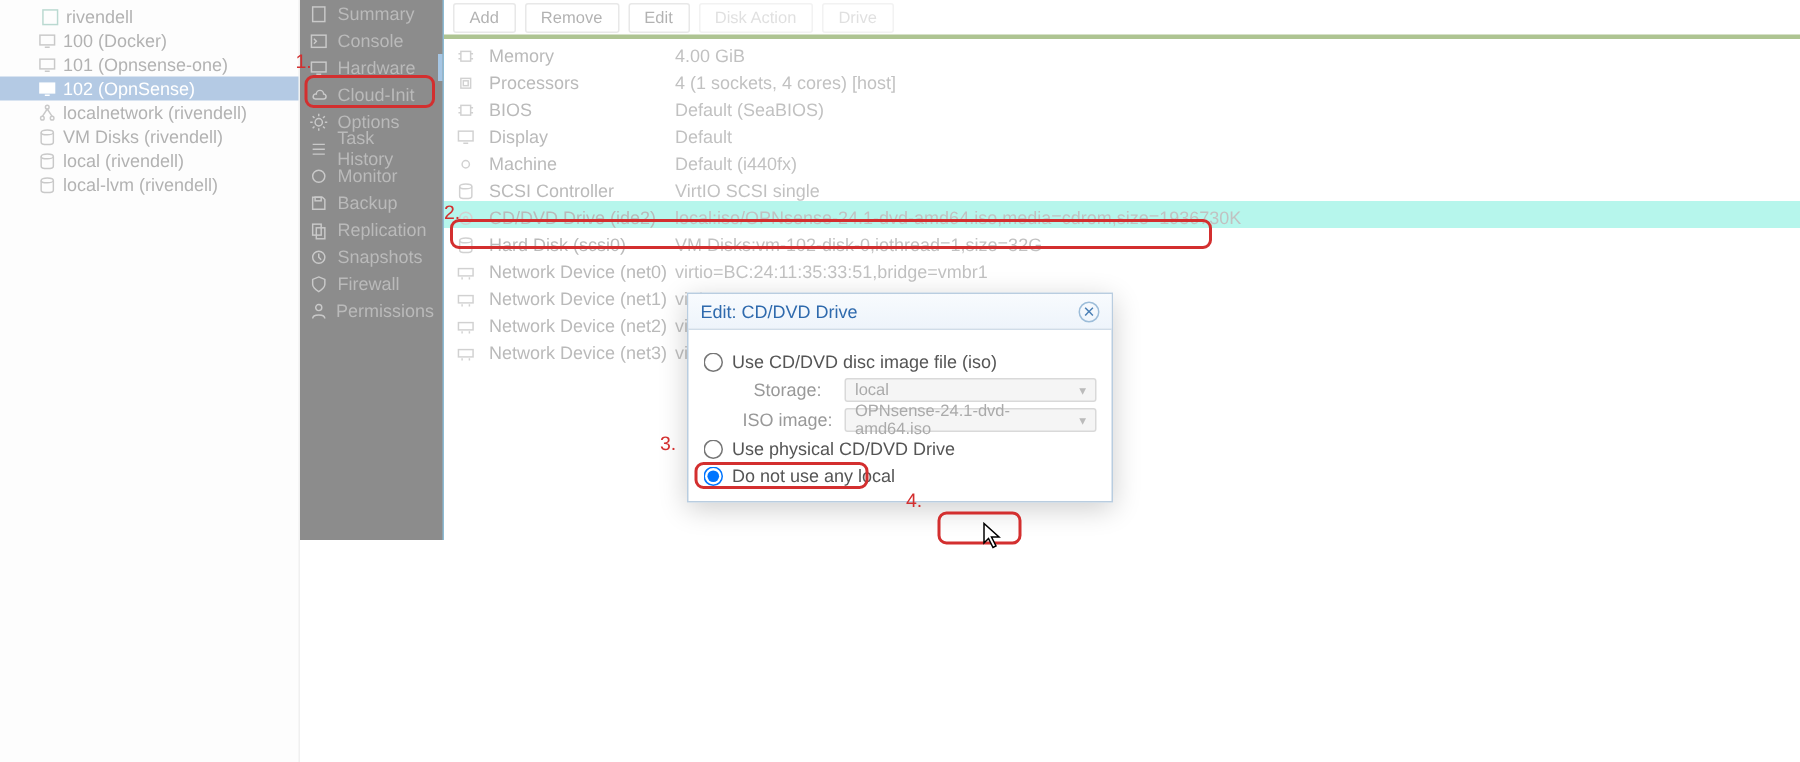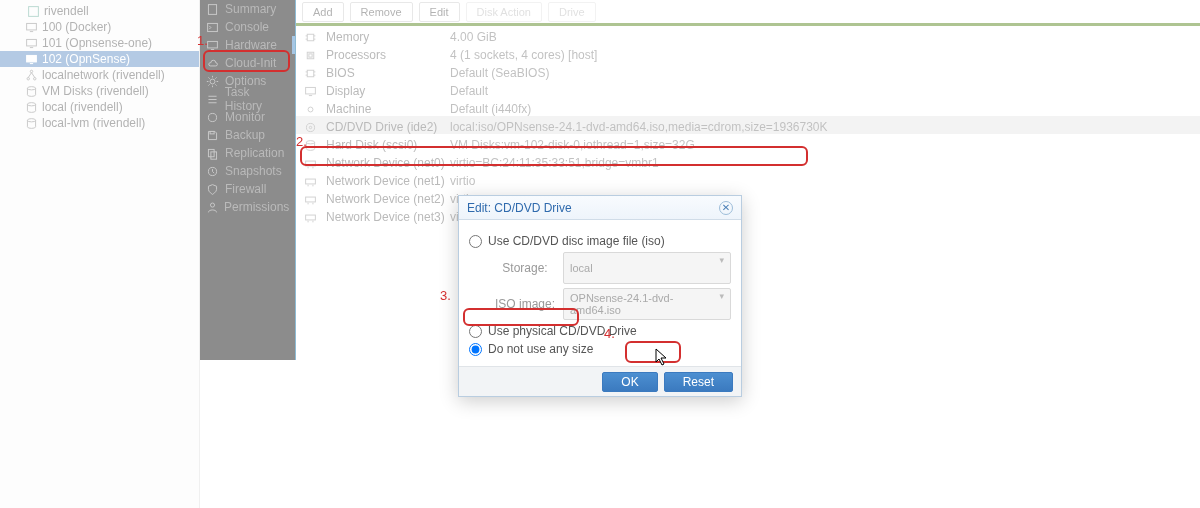--- a/index.html
+++ b/index.html
@@ -16,35 +16,35 @@
 .middle-nav{position:absolute;left:200px;top:0;width:96px;height:360px;border-right:1px solid #0369a1;background:#000000}
 .nav-item{display:flex;align-items:center;height:18px;padding:0 6px;cursor:pointer;color:#666}
 .nav-item .nicon{width:14px;margin-right:5px;display:inline-flex;align-items:center}
 .nav-item.active{border-right:3px solid #3b82c4}
 .main{position:absolute;left:296px;top:0;right:0;height:508px;background:#fff}
 .toolbar{height:26px;border-bottom:3px solid #4d7c0f;display:flex;align-items:center;padding:0 6px;gap:6px}
 .tbtn{height:20px;border:1px solid #ccc;background:#fff;padding:0 10px;font-size:11px;color:#555;display:inline-flex;align-items:center;border-radius:2px;cursor:pointer}
 .tbtn.disabled{color:#bbb;border-color:#e2e2e2}
 .hw-rows{}
 .hw-row{display:flex;align-items:flex-end;height:18px;padding:0 8px;color:#666}
-.hw-row.highlight{background:#e5e5e5}
+.hw-row.highlight{background:#5eead4}
 .hw-row .hicon{width:16px;margin-right:6px;display:inline-flex;align-items:center}
 .hw-row .hname{width:124px;white-space:nowrap;overflow:hidden}
 .hw-row .hval{flex:1;white-space:nowrap;overflow:hidden;color:#777}
 .red-box{position:absolute;border:2px solid #d32f2f;border-radius:6px;pointer-events:none;z-index:30}
 .red-num{position:absolute;color:#d32f2f;font-size:13px;font-weight:400;z-index:30}
 .dialog{position:absolute;left:458px;top:195px;width:284px;background:#fff;border:1px solid #b9cde0;border-radius:0;box-shadow:0 4px 18px rgba(0,0,0,0.2);z-index:20}
 .dlg-head{height:24px;background:linear-gradient(#f8fbfe,#eef4fb);border-bottom:1px solid #d0dce8;display:flex;align-items:center;padding:0 8px;color:#2f6aad;font-size:12px}
 .dlg-head .close{margin-left:auto;width:14px;height:14px;border:1px solid #9dbdd9;border-radius:50%;display:flex;align-items:center;justify-content:center;color:#4a7fb5;font-size:10px;cursor:pointer}
 .dlg-body{padding:10px 10px 6px 10px}
 .radio-row{display:flex;align-items:center;margin:4px 0;font-size:12px;color:#555}
 .radio-row input{margin-right:6px}
 .form-row{display:flex;align-items:center;margin:4px 0 4px 24px}
 .form-row .lbl{width:64px;text-align:center;color:#999;font-size:12px;margin-right:6px}
-.form-row .fld{flex:1;height:32px;border:1px solid #d9d9d9;background:#f5f5f5;color:#aaa;font-size:11px;padding:0 6px;display:flex;align-items:center;border-radius:2px;position:relative}
+.form-row .fld{flex:1;height:16px;border:1px solid #d9d9d9;background:#f5f5f5;color:#aaa;font-size:11px;padding:0 6px;display:flex;align-items:center;border-radius:2px;position:relative}
 .form-row .fld::after{content:'▾';position:absolute;right:6px;top:2px;font-size:9px;color:#bbb}
 .dlg-foot{height:30px;background:#f2f4f6;border-top:1px solid #e0e4e8;display:flex;align-items:center;justify-content:flex-end;padding:0 8px;gap:6px}
 .pbtn{height:20px;border:1px solid #3b7abf;background:linear-gradient(#4c8fd1,#3b7abf);color:#fff;padding:0 18px;font-size:12px;border-radius:2px;cursor:pointer;position:relative}
 .svgicon{width:13px;height:13px}
 .cursor{position:absolute;z-index:40;pointer-events:none}
 </style>
 </head>
 <body>
 
 <div class="left-tree">
@@ -291,20 +291,30 @@
         <span class="hval">Default</span>
       </div>
       <div class="hw-row">
         <span class="hicon">
           <svg class="svgicon" viewBox="0 0 16 16" fill="none" stroke="#999" stroke-width="1.2">
             <circle cx="8" cy="8" r="3"></circle>
           </svg>
         </span>
         <span class="hname">Machine</span>
         <span class="hval">Default (i440fx)</span>
+      </div>
+      <div class="hw-row">
+        <span class="hicon">
+          <svg class="svgicon" viewBox="0 0 16 16" fill="none" stroke="#999" stroke-width="1.2">
+            <ellipse cx="8" cy="4" rx="5" ry="2"></ellipse>
+            <path d="M3 4 V12 A5 2 0 0 0 13 12 V4"></path>
+          </svg>
+        </span>
+        <span class="hname">SCSI Controller</span>
+        <span class="hval">VirtIO SCSI single</span>
       </div>
       <div class="hw-row highlight">
         <span class="hicon">
           <svg class="svgicon" viewBox="0 0 16 16" fill="none" stroke="#999" stroke-width="1.2">
             <circle cx="8" cy="8" r="5"></circle>
             <circle cx="8" cy="8" r="1.5"></circle>
           </svg>
         </span>
         <span class="hname">CD/DVD Drive (ide2)</span>
         <span class="hval">local:iso/OPNsense-24.1-dvd-amd64.iso,media=cdrom,size=1936730K</span>
@@ -385,26 +395,22 @@
     <div class="form-row">
       <span class="lbl">ISO image:</span>
       <div class="fld">OPNsense-24.1-dvd-amd64.iso</div>
     </div>
     <label class="radio-row">
       <input type="radio" name="cd" style="">
       <span>Use physical CD/DVD Drive</span>
     </label>
     <label class="radio-row">
       <input type="radio" name="cd" checked="" style="">
-      <span>Do not use any size</span>
+      <span>Do not use any local</span>
     </label>
-  </div>
-  <div class="dlg-foot">
-    <button class="pbtn">OK</button>
-    <button class="pbtn">Reset</button>
   </div>
 </div>
 
 <span class="red-num" style="left:197px;top:33px">1.</span>
 <div class="red-box" style="left:203px;top:50px;width:87px;height:22px"></div>
 
 <span class="red-num" style="left:296px;top:134px">2.</span>
 <div class="red-box" style="left:300px;top:146px;width:508px;height:20px"></div>
 
 <span class="red-num" style="left:440px;top:288px">3.</span>

